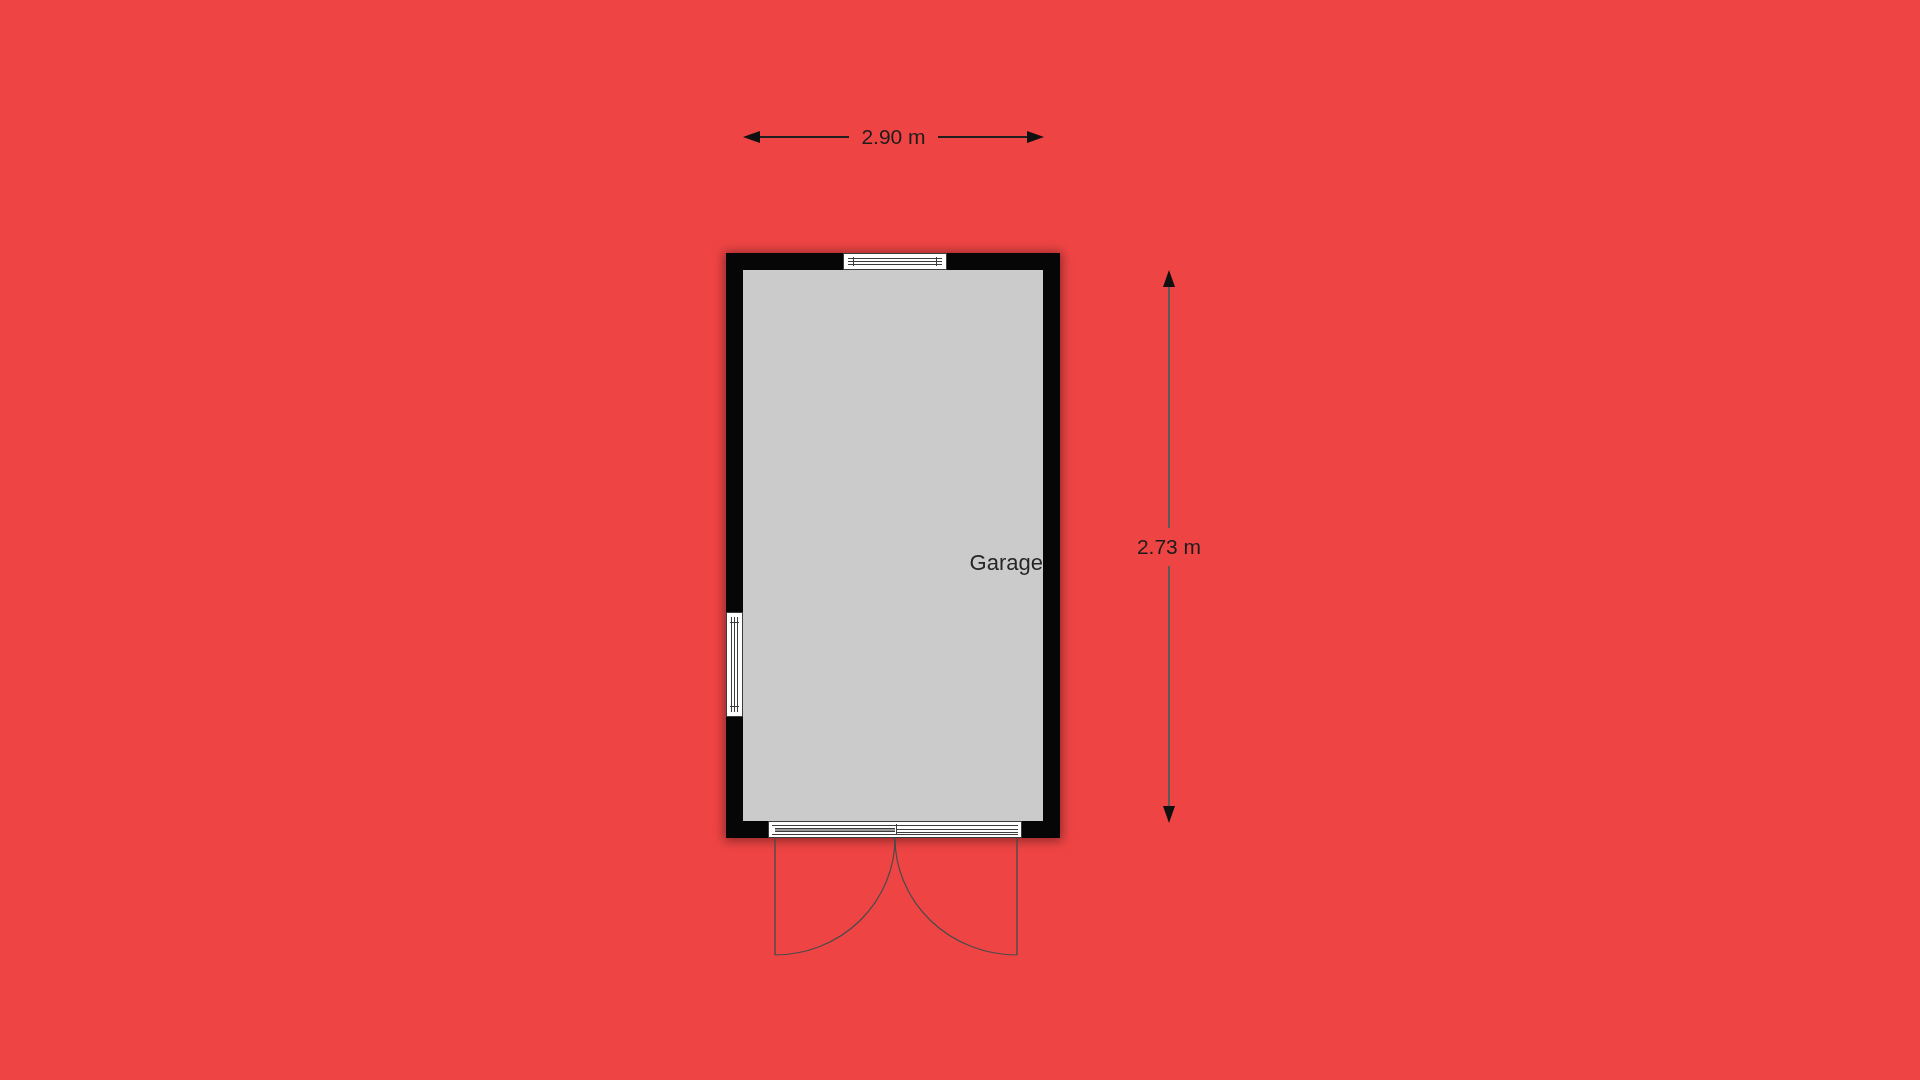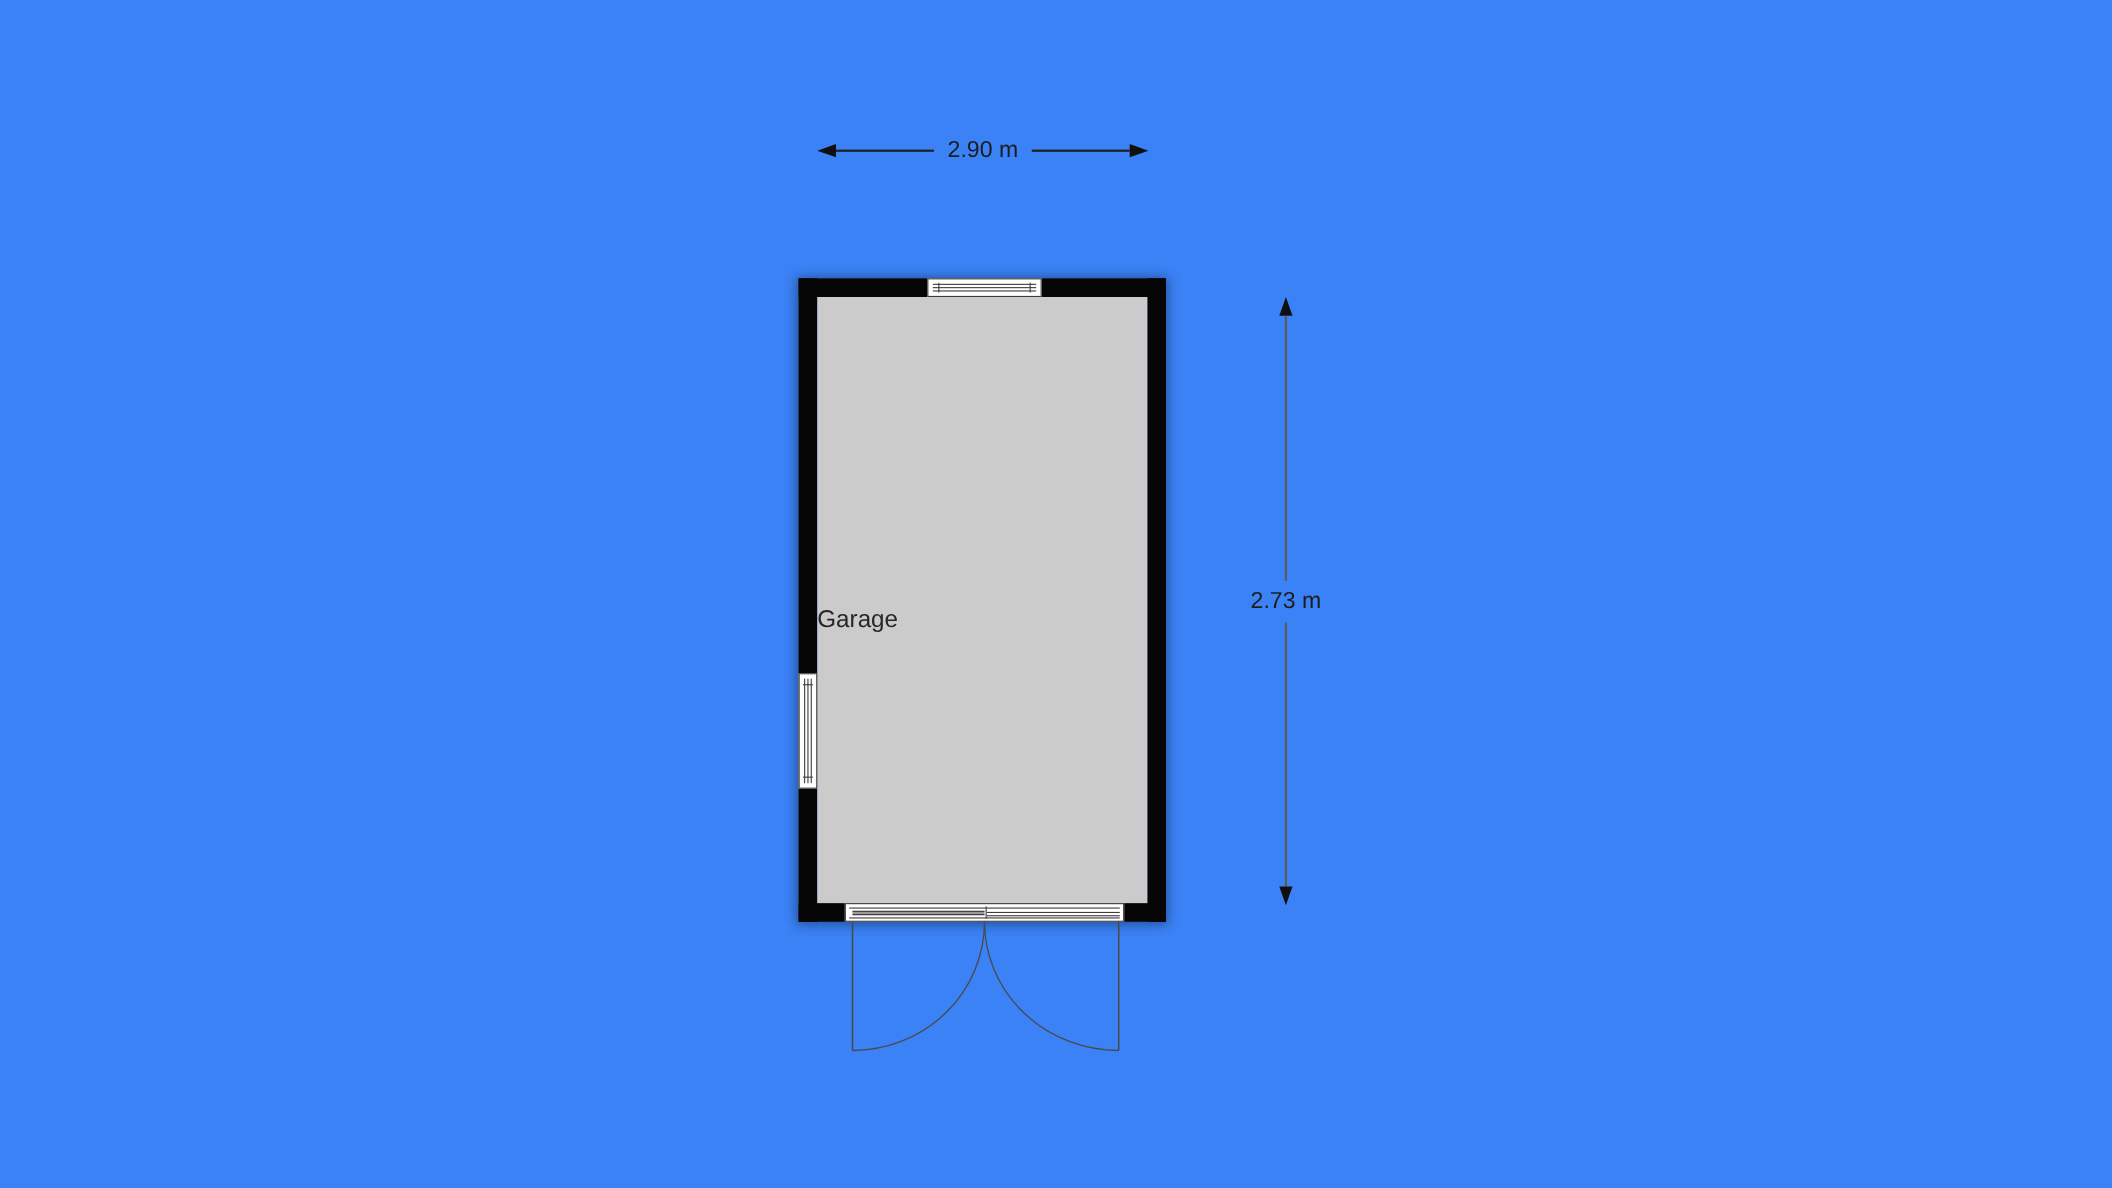--- a/index.html
+++ b/index.html
@@ -1,17 +1,17 @@
 <!DOCTYPE html>
 <html><head>
 <meta charset="utf-8">
 <style>
   html,body{margin:0;padding:0;background:#ffffff;}
   .canvas{
-    position:relative;width:1920px;height:1080px;background:#3b82f6;overflow:hidden;
+    position:relative;width:1920px;height:1080px;background:#ef4444;overflow:hidden;
     font-family:"Liberation Sans", sans-serif;
   }
 
   
   .dim{position:absolute;display:flex;align-items:center;color:#1c1c1c;font-size:21px;}
   .dim-h{flex-direction:row;left:743px;top:126px;width:301px;height:22px;}
   .dim-h .seg{flex:1;height:2px;background:#1f1f1f;}
   .dim-h .dim-label{padding:0 12px;line-height:22px;}
   .dim-v{flex-direction:column;left:1133px;top:270px;width:72px;height:553px;align-items:center;}
   .dim-v .seg{flex:1;width:2px;background:#5a5a5a;}
@@ -24,21 +24,21 @@
 
   
   .plan{position:absolute;left:726px;top:253px;width:334px;height:585px;}
   .plan-shadow{position:absolute;left:0;top:0;right:0;bottom:0;box-shadow:0 1px 10px 2px rgba(0,0,0,0.40);}
   .wall{position:absolute;background:#060606;}
   .wall-top{left:0;top:0;width:334px;height:17px;}
   .wall-left{left:0;top:0;width:17px;height:585px;}
   .wall-right{right:0;top:0;width:17px;height:585px;}
   .wall-bottom{left:0;bottom:0;width:334px;height:17px;}
   .floor{position:absolute;left:17px;top:17px;width:300px;height:551px;background:#cbcbcb;}
-  .room-label{position:absolute;left:17px;top:297px;width:300px;text-align:left;
+  .room-label{position:absolute;left:17px;top:297px;width:300px;text-align:right;
     font-size:22px;color:#262626;}
 
   
   .window{position:absolute;background:#ffffff;border:1px solid #3c3c3c;box-sizing:border-box;}
   .wline{position:absolute;background:#3c3c3c;}
   .win-top{left:117px;top:0;width:104px;height:17px;}
   .win-top .l1{left:4px;right:4px;top:4px;height:1px;}
   .win-top .l2{left:4px;right:4px;top:7px;height:1px;}
   .win-top .l3{left:4px;right:4px;top:10px;height:1px;}
   .win-top .c1{left:9px;top:3px;bottom:3px;width:1px;}

